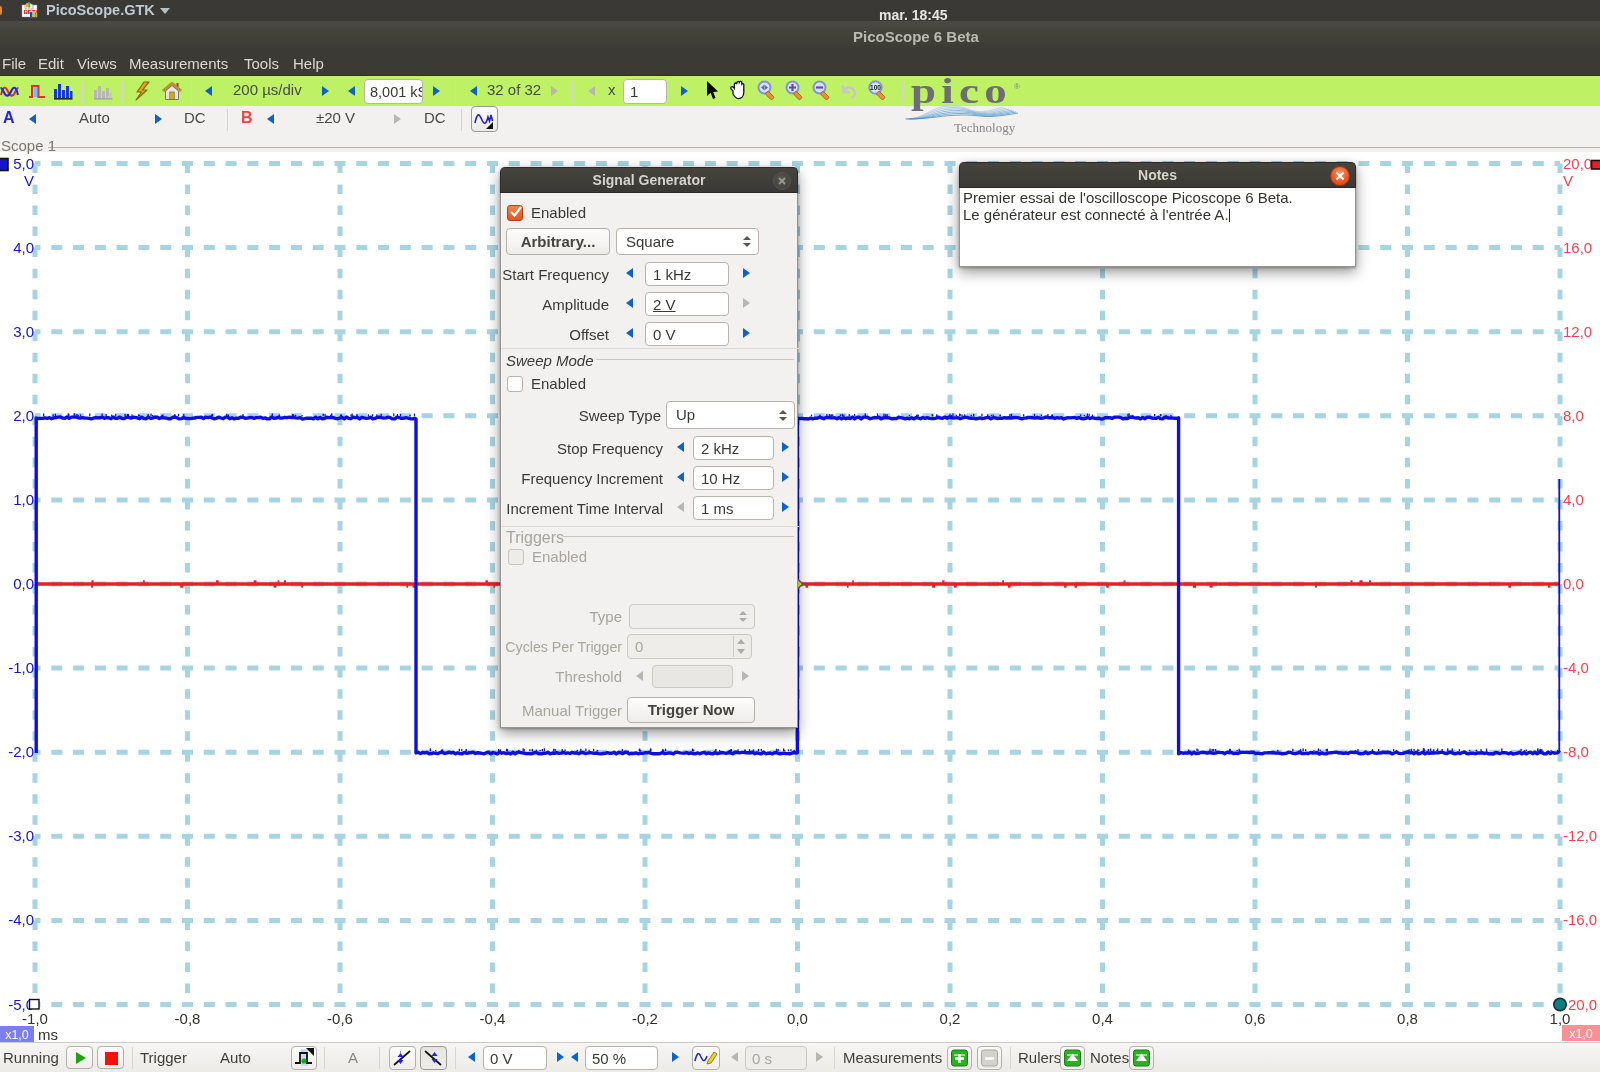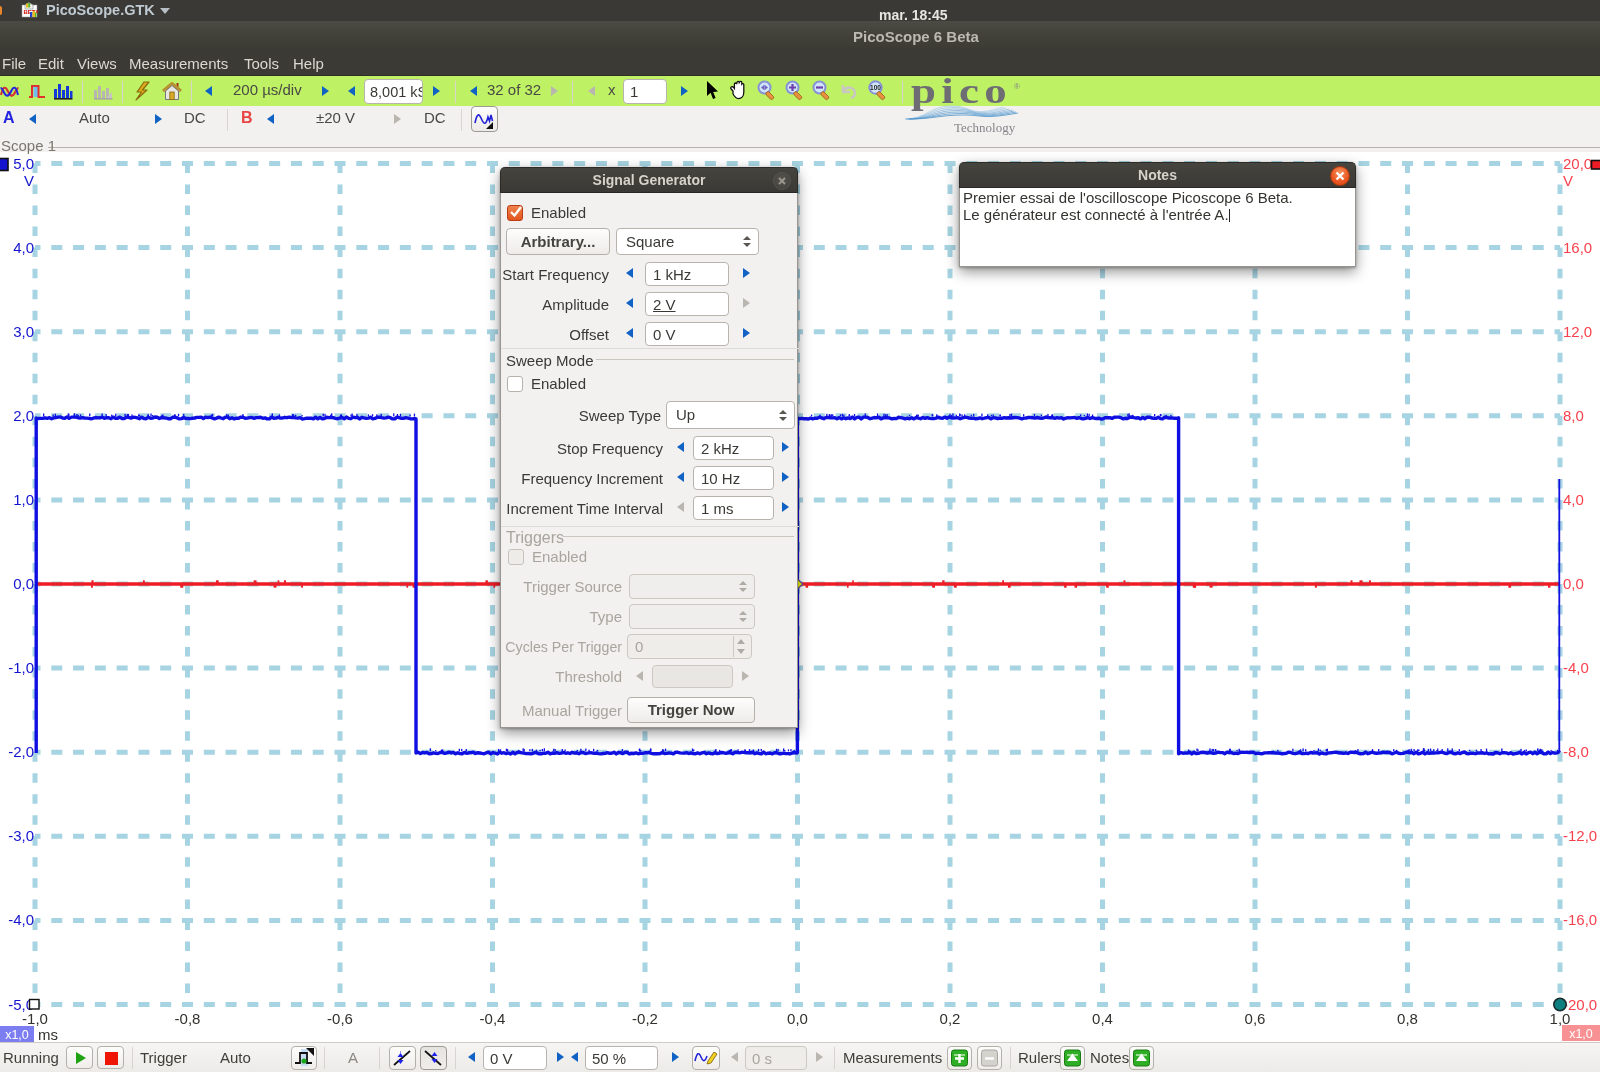--- a/index.html
+++ b/index.html
@@ -726,21 +726,21 @@
       <div class="inp abs" style="left:144px;top:1px;width:84px;height:24px;padding:2.5px 0 0 7px;text-decoration:underline;">2 V</div>
       <div class="arr g abs" style="left:242px;top:7px;"></div>
     </div>
     <div class="row" style="left:0;top:128px;width:298px;height:26px;">
       <label class="fl" style="position:absolute;right:190px;">Offset</label>
       <div class="arl abs" style="left:125px;top:7px;"></div>
       <div class="inp abs" style="left:144px;top:1px;width:84px;height:24px;padding:2.5px 0 0 7px;">0 V</div>
       <div class="arr abs" style="left:242px;top:7px;"></div>
     </div>
     <div class="abs" style="left:0;top:155px;width:298px;height:1px;background:#dddbd6;"></div>
-    <span class="fl abs" style="left:5px;top:159px;font-size:15px;color:#3a3935;">Sweep Mode</span>
+    <span class="fl abs" style="left:5px;top:159px;font-size:15px;color:#3a3935;font-style:italic;">Sweep Mode</span>
     <div class="abs" style="left:95px;top:166px;width:198px;height:1px;background:#c9c6c0;"></div>
     <div class="row" style="left:6px;top:182px;">
         <span class="cb off"></span>
         <label class="fl" style="margin-left:8px;">Enabled</label>
       </div>
     <div class="row" style="left:0;top:208px;width:298px;height:28px;">
       <label class="fl" style="position:absolute;right:138px;">Sweep Type</label>
       <div class="combo abs" style="left:165px;top:0px;width:129px;height:28px;font-size:15px;color:#3a3935;padding:4px 0 0 9px;">Up
         <div class="spinarrows">
             <div class="sua"></div>
@@ -766,29 +766,20 @@
       <div class="inp abs" style="left:192px;top:1px;width:81px;height:24px;padding:2.5px 0 0 7px;">1 ms</div>
       <div class="arr abs" style="left:281px;top:7px;"></div>
     </div>
     <div class="abs" style="left:0;top:333px;width:298px;height:1px;background:#dddbd6;"></div>
     <span class="fl dis abs" style="left:5px;top:336px;">Triggers</span>
     <div class="abs" style="left:62px;top:343px;width:231px;height:1px;background:#c9c6c0;"></div>
     <div class="row" style="left:7px;top:355px;">
         <span class="cb disoff"></span>
         <label class="fl dis" style="margin-left:8px;">Enabled</label>
       </div>
-    <div class="row" style="left:0;top:381px;width:298px;height:25px;">
-      <label class="fl dis" style="position:absolute;right:177px;">Trigger Source</label>
-      <div class="combo dis2 abs" style="left:128px;top:0px;width:126px;height:25px;">
-        <div class="spinarrows">
-            <div class="sua"></div>
-            <div class="sda"></div>
-          </div>
-      </div>
-    </div>
     <div class="row" style="left:0;top:411px;width:298px;height:25px;">
       <label class="fl dis" style="position:absolute;right:177px;">Type</label>
       <div class="combo dis2 abs" style="left:128px;top:0px;width:126px;height:25px;">
         <div class="spinarrows">
             <div class="sua"></div>
             <div class="sda"></div>
           </div>
       </div>
     </div>
     <div class="row" style="left:0;top:441px;width:298px;height:25px;">

